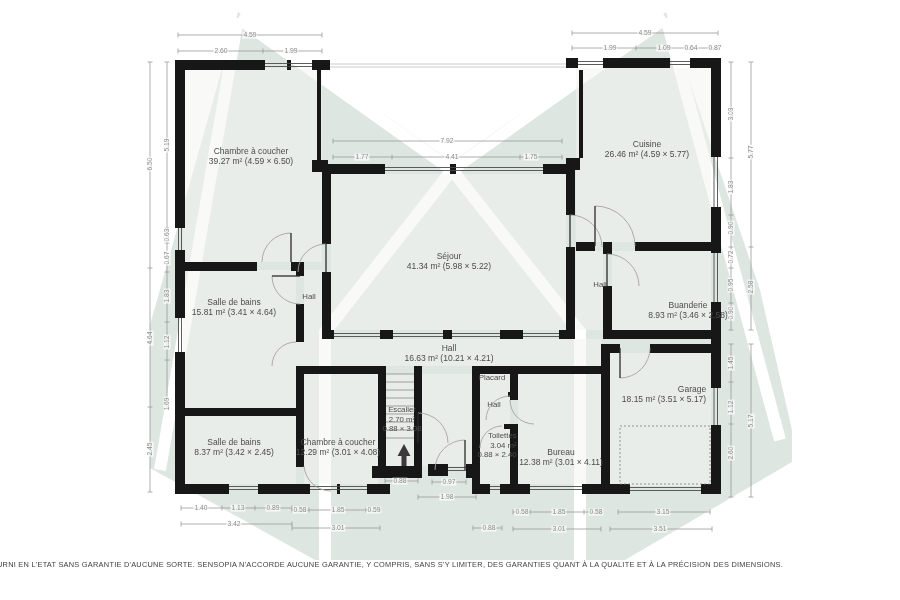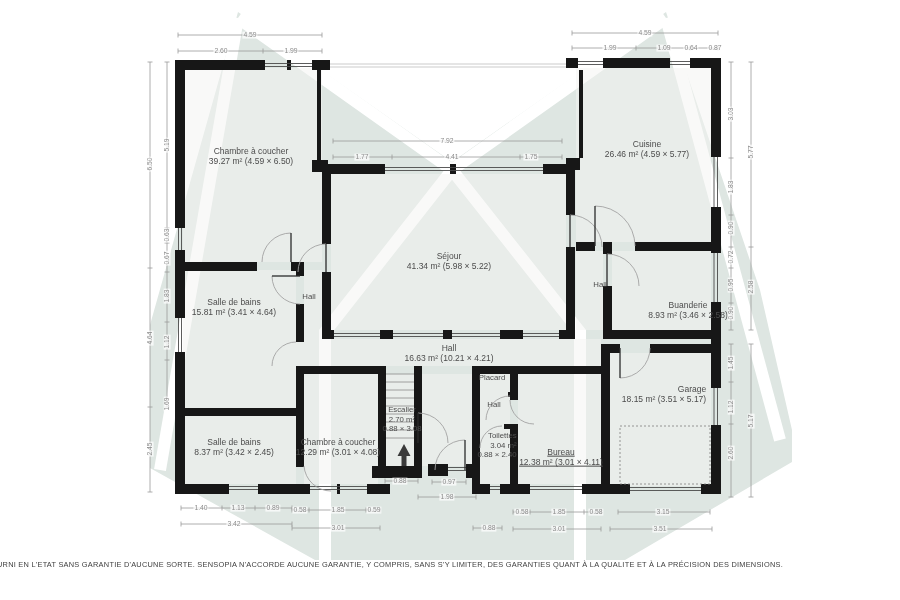--- a/index.html
+++ b/index.html
@@ -321,21 +321,21 @@
         </div>
         <div class="room-label" style="left: 338px; top: 447px;">
           <div class="rn">Chambre à coucher</div>
           <div class="rd">12.29 m² (3.01 × 4.08)</div>
         </div>
         <div class="room-label sm" style="left: 497px; top: 445px; text-align: right;">
           <div class="rn">Toilettes</div>
           <div class="rd">3.04 m²</div>
           <div class="rd">0.88 × 2.40</div>
         </div>
-        <div class="room-label" style="left: 561px; top: 457px; text-decoration: underline;">
+        <div class="room-label" style="left: 561px; top: 457px;">
           <div class="rn">Bureau</div>
           <div class="rd">12.38 m² (3.01 × 4.11)</div>
         </div>
       </div>
   <div id="dim-labels">
         <span class="dim" style="left: 250px; top: 35px;">4.59</span>
         <span class="dim" style="left: 221px; top: 51px;">2.60</span>
         <span class="dim" style="left: 291px; top: 51px;">1.99</span>
         <span class="dim" style="left: 645px; top: 33px;">4.59</span>
         <span class="dim" style="left: 610px; top: 48px;">1.99</span>

